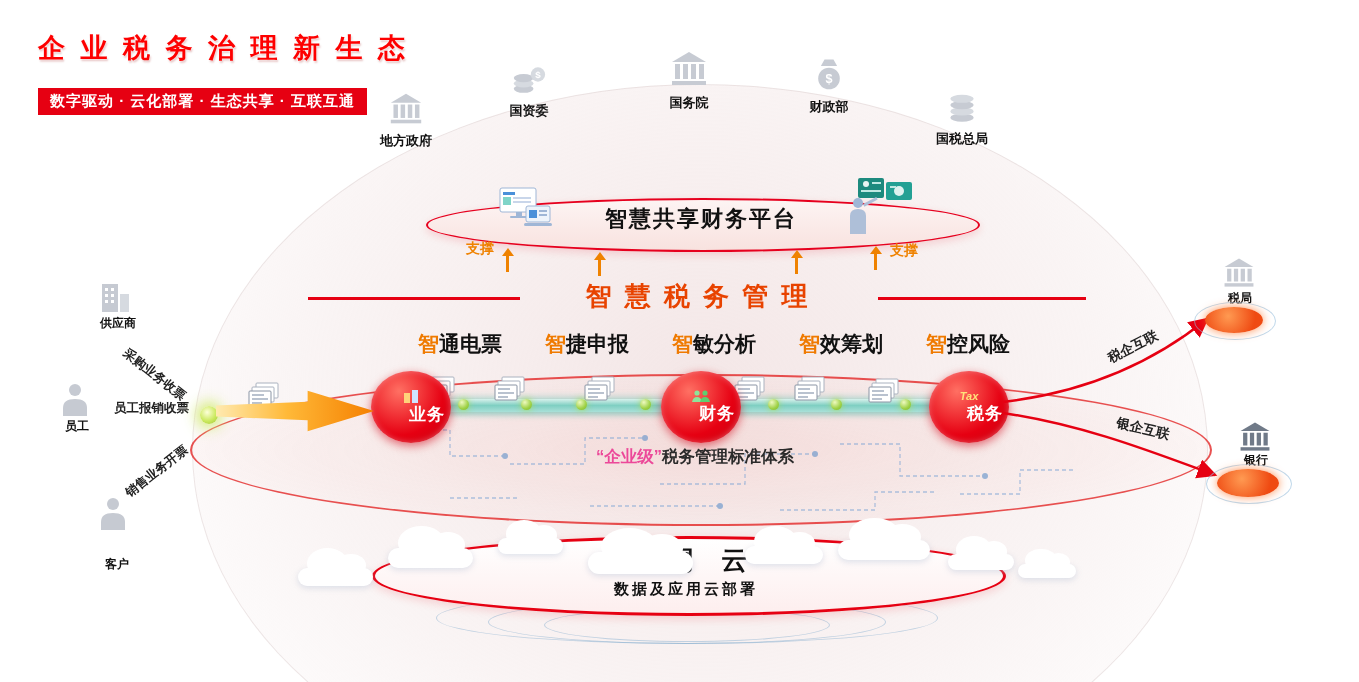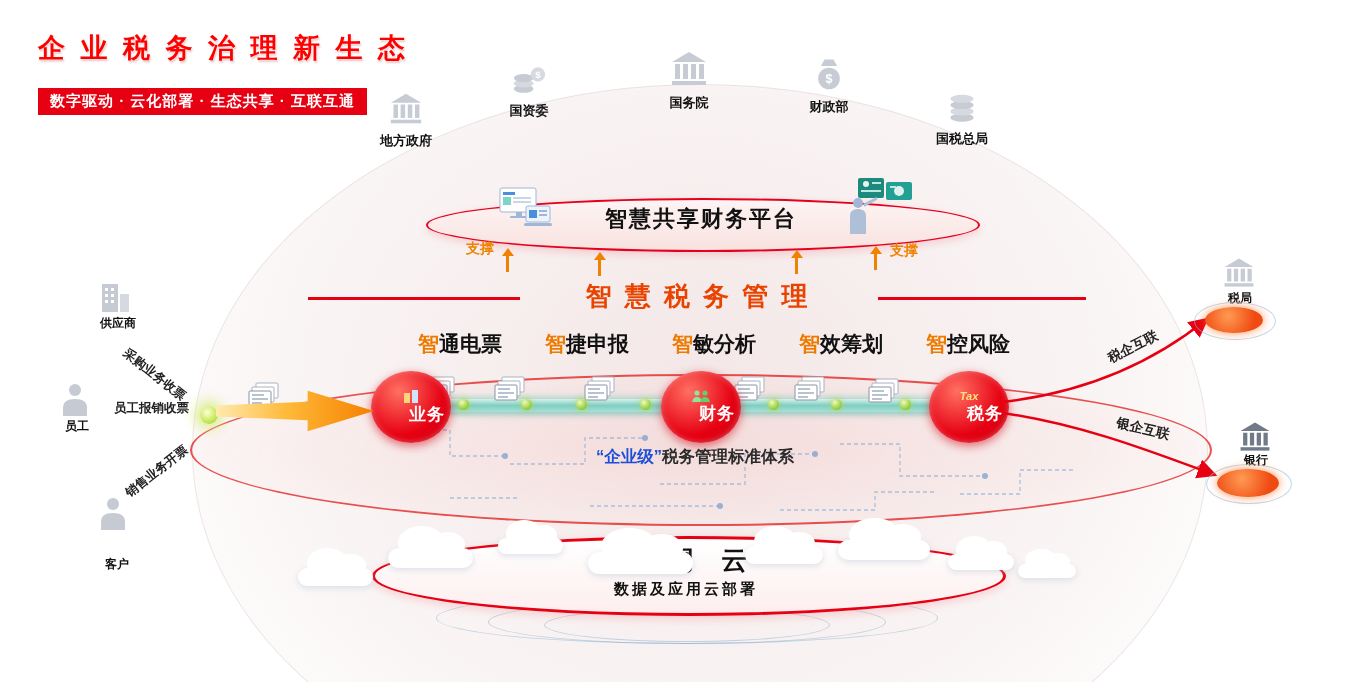--- a/index.html
+++ b/index.html
@@ -89,21 +89,21 @@
         background:radial-gradient(circle at 40% 35%,#ff9a52,#ef4a12 70%);
         box-shadow:0 0 10px rgba(255,110,30,.75);}
   .ring-tax{left:1194px;top:302px;width:80px;height:36px;}
   .oval-tax{left:1205px;top:307px;width:58px;height:26px;}
   .ring-bank{left:1206px;top:464px;width:84px;height:38px;}
   .oval-bank{left:1217px;top:469px;width:62px;height:28px;}
 
   
   .std-title{position:absolute;left:500px;top:446px;width:390px;text-align:center;
         font-size:16.5px;font-weight:bold;color:#2b2b2b;}
-  .std-title .hl{color:#1d4ed8;}
+  .std-title .hl{color:#ec4899;}
   .std-items{position:absolute;left:538px;top:481px;width:292px;display:flex;justify-content:space-between;
         font-size:15.5px;font-weight:bold;}
 
   
   .ripple{position:absolute;border-radius:50%;border:1px solid rgba(110,160,200,.4);}
   .r1{left:436px;top:592px;width:500px;height:50px;}
   .r2{left:488px;top:600px;width:396px;height:42px;}
   .r3{left:544px;top:608px;width:284px;height:32px;}
   .cloud-ellipse{position:absolute;left:372px;top:536px;width:628px;height:74px;border-radius:50%;
         border:3px solid #e60012;background:linear-gradient(180deg,#ffffff,#fdeeee);

